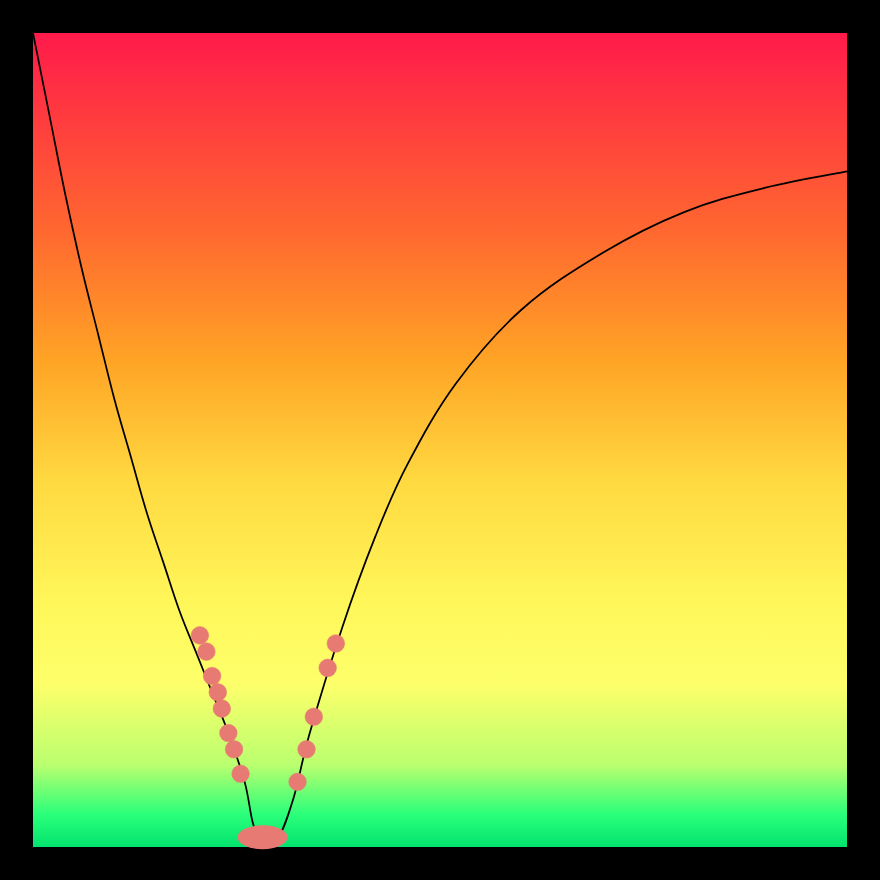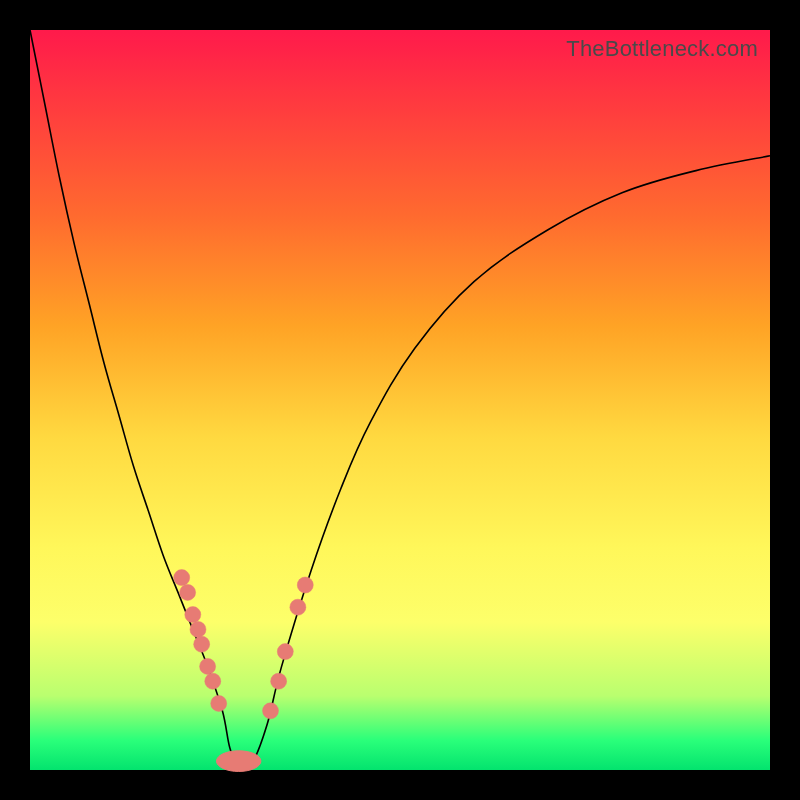--- a/index.html
+++ b/index.html
@@ -60,21 +60,20 @@
   }
   .blob {
     fill: #e77b74;
     stroke: #e77b74;
   }
 </style>
 </head>
 <body>
 
 <div class="frame">
-  <div class="watermark">TheBottleneck.com</div>
   <svg class="plot" viewBox="0 0 740 740">
     <path id="curve-path" class="curve" d="M 0,0 C 2.664,13.32 9.472000000000001,47.36 14.8,74 C 20.128,100.64 24.272000000000002,122.692 29.6,148 C 34.928,173.308 39.071999999999996,191.95600000000002 44.4,214.60000000000002 C 49.728,237.24400000000003 53.872,252.48800000000003 59.2,273.8 C 64.528,295.11199999999997 68.672,313.0199999999999 74,332.99999999999994 C 79.328,352.97999999999996 83.472,366.152 88.8,384.8 C 94.128,403.44800000000004 98.272,419.28400000000005 103.60000000000001,436.6 C 108.92800000000001,453.916 113.072,465.016 118.4,481 C 123.72800000000001,496.984 127.87199999999999,510.748 133.2,525.4 C 138.528,540.052 142.672,549.0799999999999 148,562.4 C 153.328,575.72 157.472,586.0799999999999 162.8,599.4 C 168.12800000000001,612.72 172.272,621.7479999999999 177.6,636.4 C 182.928,651.052 188.404,666.1479999999999 192.4,680.8 C 196.39600000000002,695.452 197.136,708.4759999999999 199.8,717.8 C 202.46400000000003,727.124 203.204,729.936 207.20000000000002,732.6 C 211.19600000000003,735.264 216.672,739.26 222,732.6 C 227.328,725.94 231.472,712.916 236.8,695.6 C 242.12800000000001,678.284 243.60800000000003,664.372 251.60000000000002,636.4 C 259.59200000000004,608.428 270.544,572.168 281.2,540.2 C 291.856,508.232 300.144,485.44 310.8,458.8 C 321.456,432.16 327.08000000000004,417.50800000000004 340.40000000000003,392.20000000000005 C 353.72,366.89200000000005 366.15200000000004,343.50800000000004 384.8,318.20000000000005 C 403.448,292.89200000000005 420.024,272.912 444,251.59999999999997 C 467.976,230.28799999999998 491.36,215.78400000000008 518,199.80000000000007 C 544.64,183.81600000000006 565.36,173.456 592,162.79999999999995 C 618.64,152.14399999999992 639.36,147.25999999999988 666,140.5999999999999 C 692.64,133.93999999999994 726.68,128.46400000000003 740,125.80000000000007"></path>
     <g id="dots">
         <circle cx="151.7" cy="547.6" r="8" class="dot"></circle>
         <circle cx="157.62" cy="562.4" r="8" class="dot"></circle>
         <circle cx="162.8" cy="584.6" r="8" class="dot"></circle>
         <circle cx="167.98" cy="599.4" r="8" class="dot"></circle>
         <circle cx="171.67999999999998" cy="614.2" r="8" class="dot"></circle>
         <circle cx="177.6" cy="636.4" r="8" class="dot"></circle>
         <circle cx="182.78" cy="651.2" r="8" class="dot"></circle>

